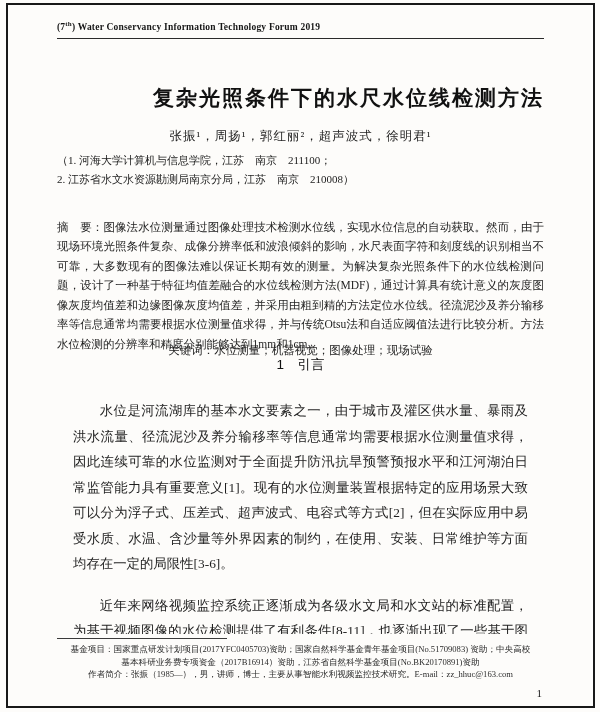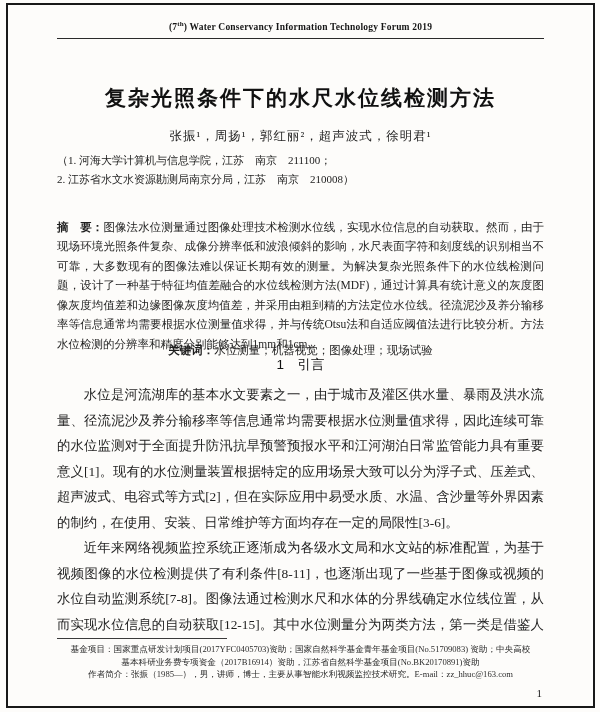--- a/index.html
+++ b/index.html
@@ -15,38 +15,38 @@
   .scan-frame {
     position: absolute;
     left: 6px; right: 5px; top: 3px; bottom: 4px;
     border: 2px solid #181818;
     pointer-events: none;
   }
   .blk { position: absolute; left: 57px; width: 487px; text-align: center; }
 
   .hdr {
     top: 20px;
-    text-align: center;
+    text-align: left;
     font-size: 9.5px;
     font-weight: 700;
     letter-spacing: 0.2px;
     color: #161616;
   }
   .hdr sup { font-size: 7px; }
 
   .hdr-rule {
     top: 38px;
     border-top: 1.6px solid #2a2a2a;
     height: 0;
   }
 
   .title {
     top: 84px;
     margin: 0;
-    text-align: center;
+    text-align: right;
     font-family: "Liberation Sans", "DejaVu Sans", sans-serif;
     font-size: 21px;
     font-weight: 700;
     letter-spacing: 2px;
     color: #111;
   }
 
   .authors {
     top: 128px;
     text-align: center;
@@ -64,21 +64,21 @@
 
   .abstract {
     top: 206px;
     font-size: 11.5px;
     line-height: 19.5px;
     text-align: justify;
     text-justify: inter-ideograph;
   }
   .abstract b, .keywords b {
     font-family: "Liberation Sans", "DejaVu Sans", sans-serif;
-    font-weight: 700;
+    font-weight: 400;
   }
 
   .keywords {
     top: 331px;
     font-size: 11.5px;
   }
 
   .sec-heading {
     top: 356px;
     margin: 0;
@@ -91,21 +91,21 @@
   .bodytext {
     top: 382px;
     height: 252px;
     overflow: hidden;
     font-size: 13.4px;
     line-height: 25.5px;
     text-align: justify;
     text-justify: inter-ideograph;
   }
   .bodytext p {
-    margin: 0;
+    margin: 16px;
     text-indent: 2em;
   }
 
   .foot-rule {
     top: 638px;
     width: 170px;
     border-top: 1px solid #3a3a3a;
     height: 0;
   }
 

